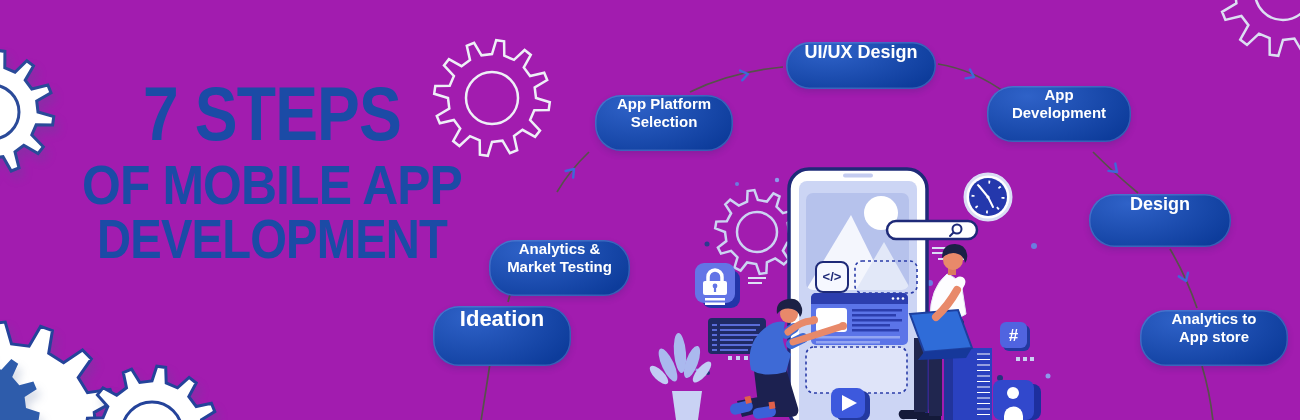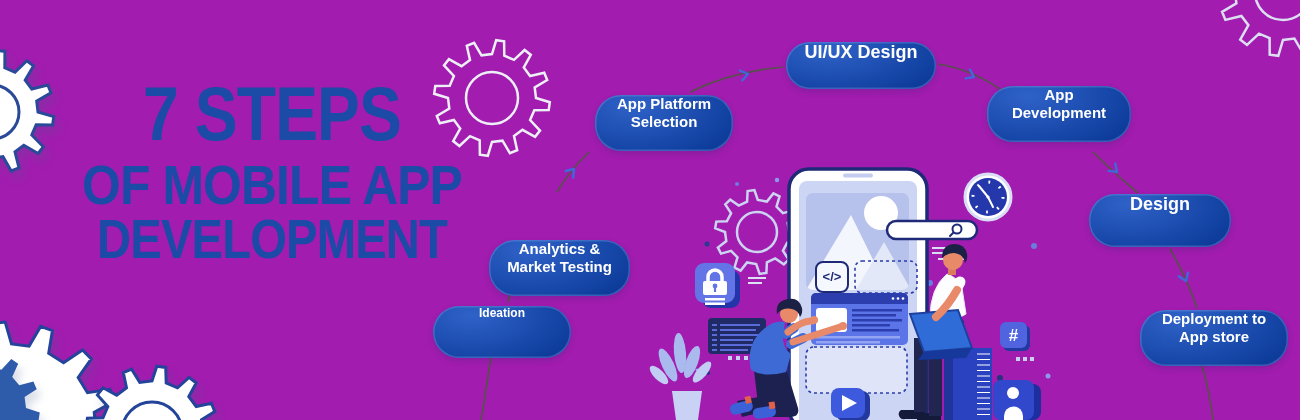--- a/index.html
+++ b/index.html
@@ -11,21 +11,21 @@
   .gear-shadow{filter:drop-shadow(4px 7px 4px rgba(70,90,140,.22));}
   .title-text{fill:var(--title-blue);font-weight:800;letter-spacing:-1px;}
   .pill{
     position:absolute;display:flex;flex-direction:column;align-items:center;
     background:radial-gradient(130% 170% at 28% 18%, var(--pill-edge) 0%, var(--pill-core) 62%);
     border-radius:26px;color:var(--pill-text);font-weight:700;text-align:center;
     line-height:1.18;z-index:3;
     box-shadow:inset 0 0 0 1.5px rgba(130,160,230,.35), 0 3px 6px rgba(20,40,90,.18);
   }
   .pill span{display:block;}
-  .p1{left:433px;top:306px;width:138px;height:52px;font-size:12px;}
+  .p1{left:433px;top:306px;width:138px;height:60px;font-size:22px;}
   .p2{left:489px;top:194px;width:141px;height:56px;font-size:15px;margin-top:46px;}
   .p3{left:595px;top:95px;width:138px;height:56px;font-size:15px;}
   .p4{left:786px;top:42px;width:150px;height:47px;font-size:18px;}
   .p5{left:987px;top:86px;width:144px;height:56px;font-size:15px;}
   .p6{left:1089px;top:194px;width:142px;height:53px;font-size:18px;}
   .p7{left:1140px;top:310px;width:148px;height:56px;font-size:15px;}
   .arc{stroke:var(--arc-line);stroke-width:1.7;fill:none;}
   .ahead{stroke:var(--arrow-blue);stroke-width:2.4;fill:none;stroke-linecap:round;stroke-linejoin:round;}
 </style>
 </head>
@@ -294,17 +294,17 @@
   </div>
   <div class="pill p5">
     <span>App</span>
     <span>Development</span>
   </div>
   <div class="pill p6">
     <span>Design</span>
     <span></span>
   </div>
   <div class="pill p7">
-    <span>Deployment to</span>
+    <span>Analytics to</span>
     <span>App store</span>
   </div>
 
 </div>
 
 </body></html>

